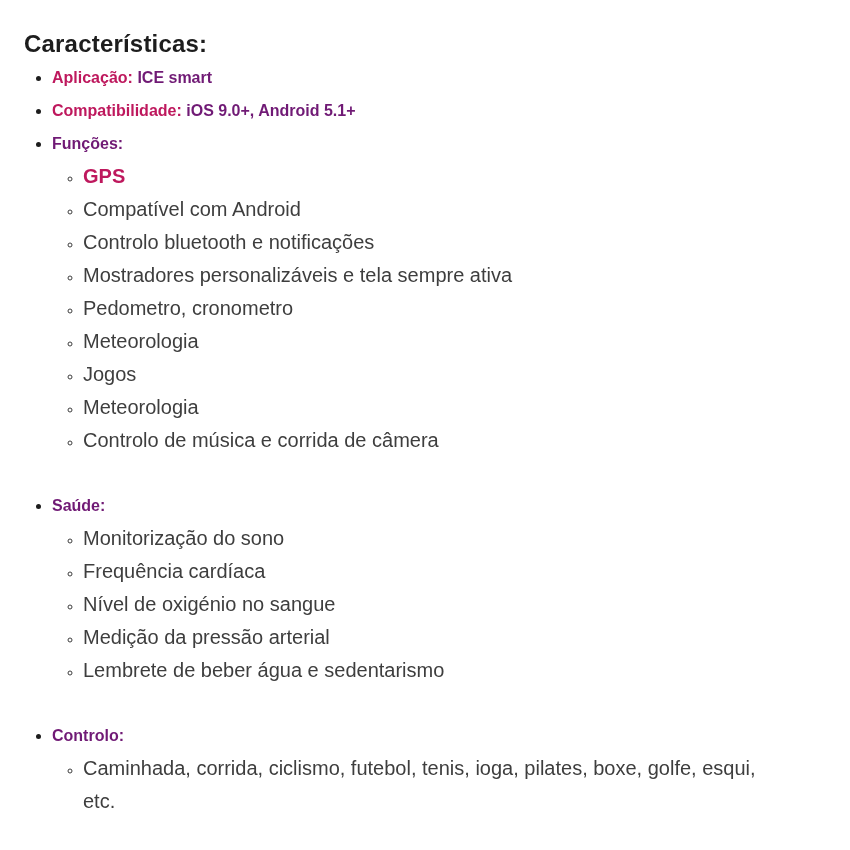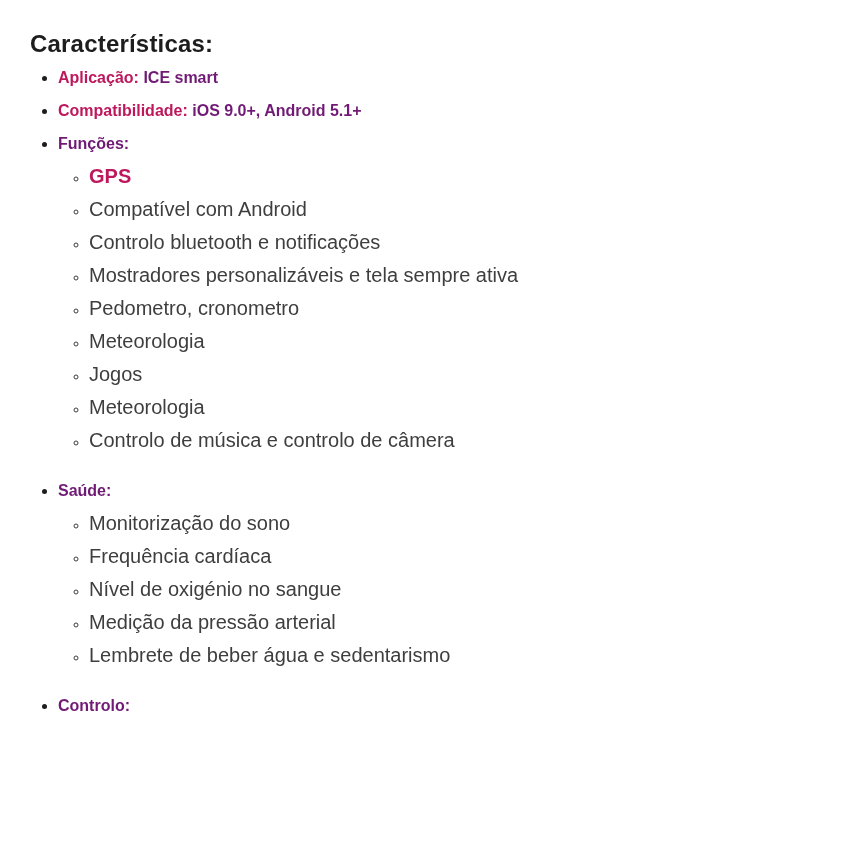--- a/index.html
+++ b/index.html
@@ -5,21 +5,21 @@
   * { margin: 0; padding: 0; box-sizing: border-box; }
   html, body { width: 850px; height: 850px; background: #ffffff; }
   body {
     font-family: "Liberation Sans", "DejaVu Sans", sans-serif;
     color: #3e3e3e;
     -webkit-font-smoothing: antialiased;
   }
   .page {
     width: 825px;
     height: 850px;
-    padding: 29px 40px 0 30px;
+    padding: 29px 40px 0 24px;
     overflow: hidden;
   }
   h2.heading {
     font-size: 24px;
     line-height: 30px;
     font-weight: 700;
     color: #1d1d1d;
     letter-spacing: 0.2px;
   }
   ul.l1 {
@@ -36,21 +36,21 @@
   ul.l2 {
     padding-left: 31px;
     list-style: circle;
   }
   ul.l2 > li {
     font-size: 20px;
     line-height: 33px;
     color: #3e3e3e;
   }
   ul.l2 > li::marker { color: #3e3e3e; font-size: 14px; }
-  .gap-before { margin-top: 17px; }
+  .gap-before { margin-top: 32px; }
   .bold { font-weight: 700; }
   .dark { color: #701a75; }
   .red  { color: #be185d; }
 </style>
 </head>
 <body>
 
 <div class="page">
   <h2 class="heading">Características:</h2>
 
@@ -87,21 +87,21 @@
         <li>
           <span>Meteorologia</span>
         </li>
         <li>
           <span>Jogos</span>
         </li>
         <li>
           <span>Meteorologia</span>
         </li>
         <li>
-          <span>Controlo de música e controlo de câmera</span>
+          <span>Controlo de música e corrida de câmera</span>
         </li>
       </ul>
     </li>
 
     <li class="gap-before">
       <span class="dark bold">Saúde:</span>
       <ul class="l2">
         <li>
           <span>Monitorização do sono</span>
         </li>
@@ -115,16 +115,21 @@
           <span>Medição da pressão arterial</span>
         </li>
         <li>
           <span>Lembrete de beber água e sedentarismo</span>
         </li>
       </ul>
     </li>
 
     <li class="gap-before">
       <span class="dark bold">Controlo:</span>
+      <ul class="l2">
+        <li>
+          <span>Caminhada, corrida, ciclismo, futebol, tenis, ioga, pilates, boxe, golfe, esqui, etc.</span>
+        </li>
+      </ul>
     </li>
 
   </ul>
 </div>
 
 </body></html>

